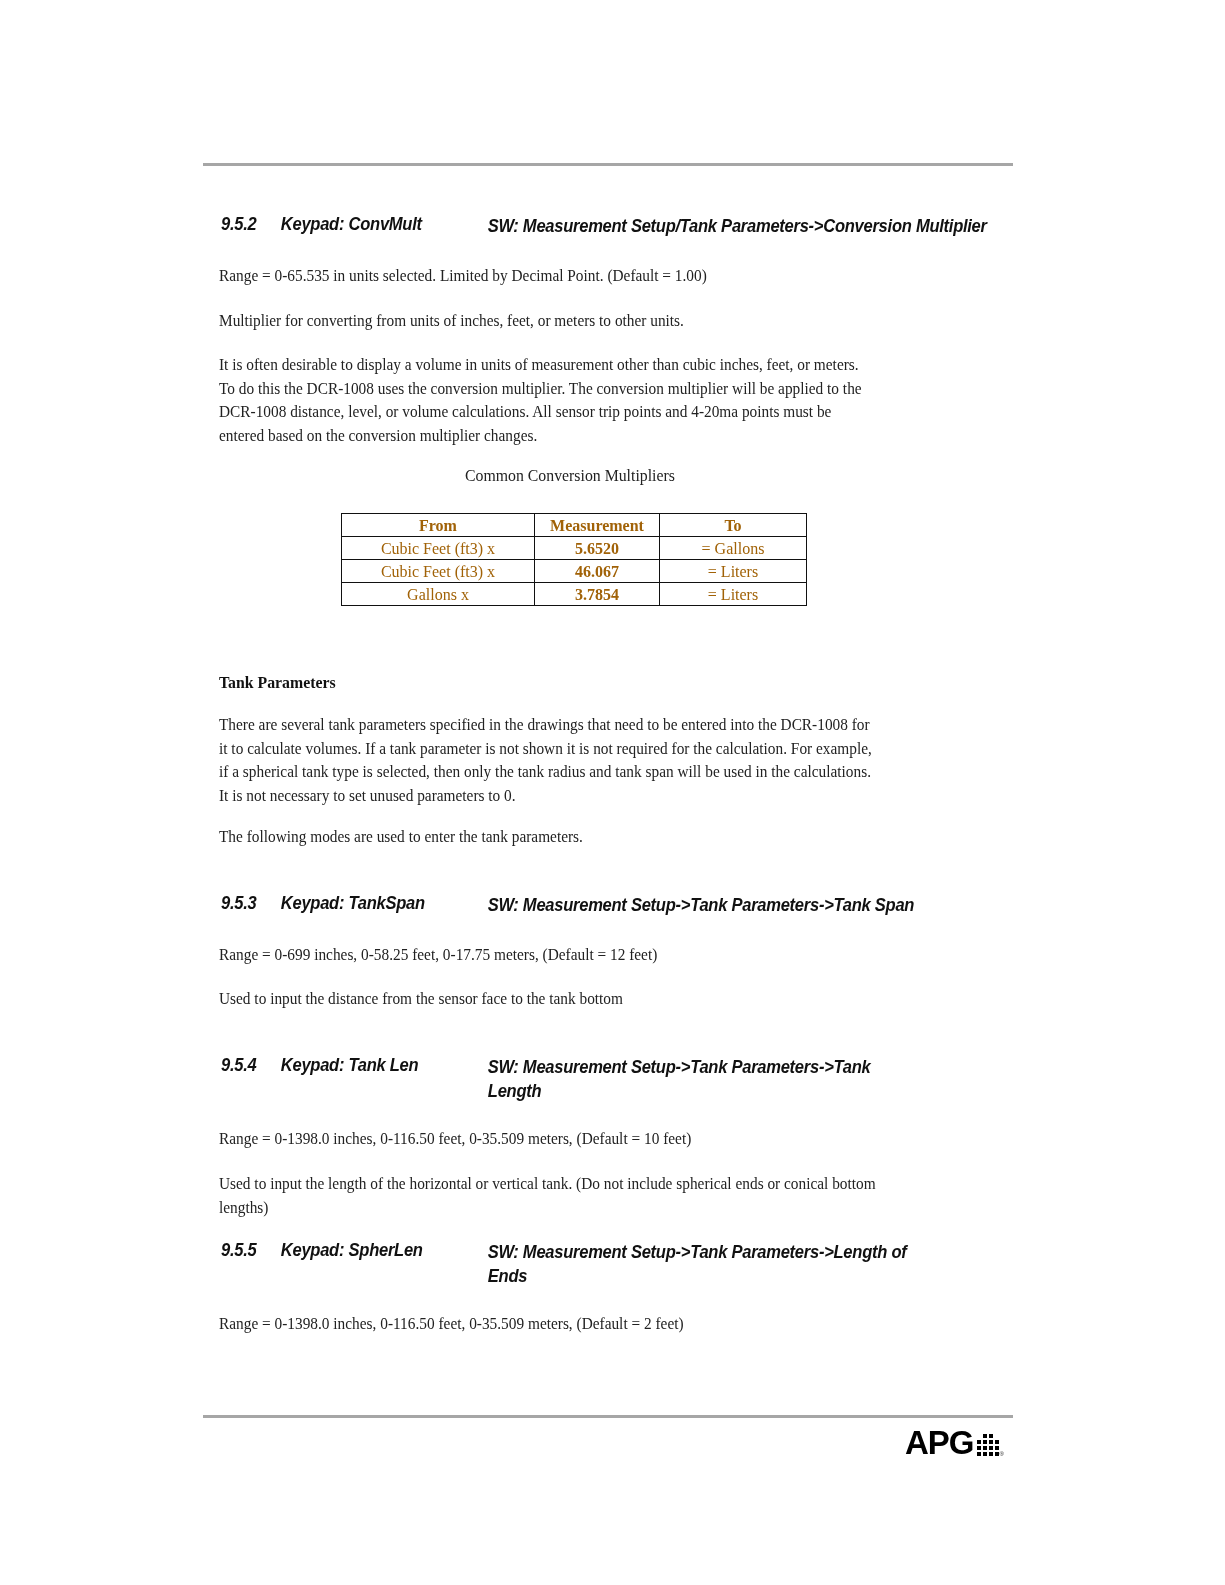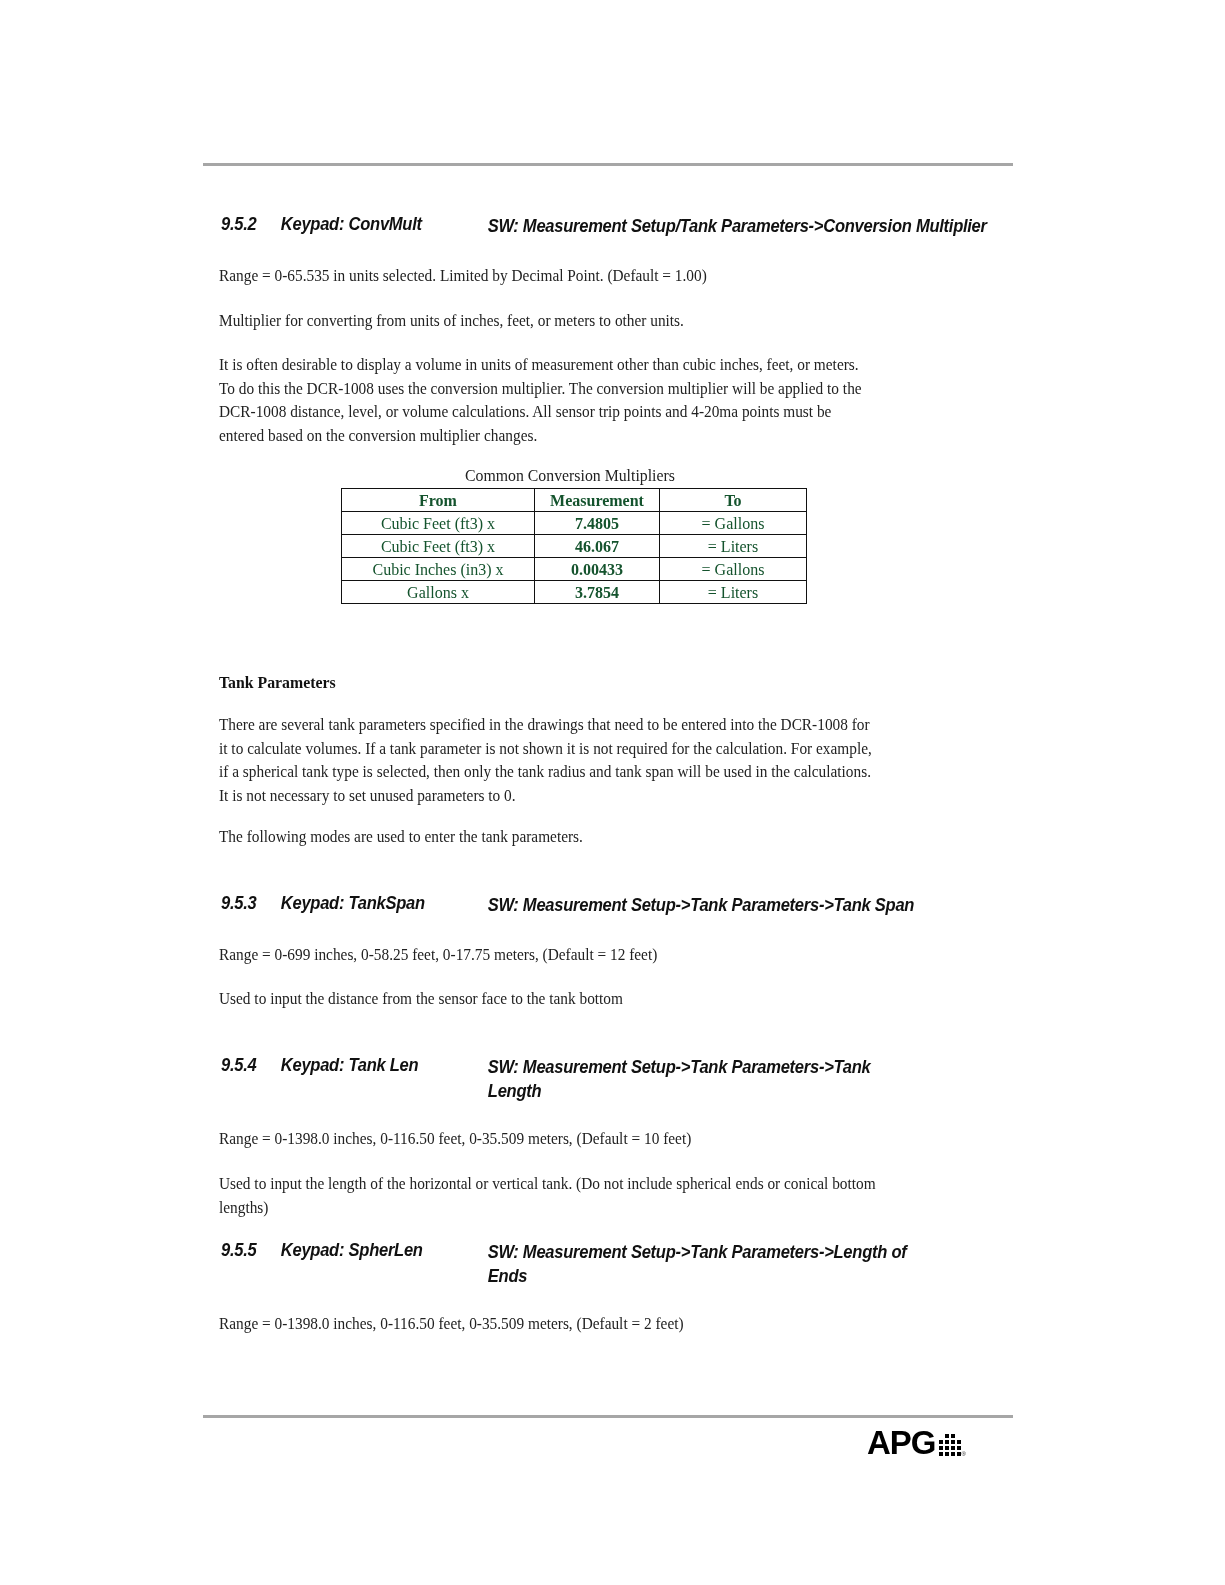--- a/index.html
+++ b/index.html
@@ -20,38 +20,38 @@
       position: absolute; left: 219px;
       font-family: "Liberation Serif", serif; font-size: 16.5px; line-height: 23.5px; color: #222;
       transform: scaleX(0.93); transform-origin: left top; white-space: nowrap;
     }
     .caption {
       position: absolute; left: 465px; top: 466px;
       font-family: "Liberation Serif", serif; font-size: 17px; color: #222;
       transform: scaleX(0.93); transform-origin: left top; white-space: nowrap;
     }
     table.conv {
-      position: absolute; left: 341px; top: 488px; border-collapse: collapse;
-      font-family: "Liberation Serif", serif; font-size: 16px; color: #14532d;
+      position: absolute; left: 341px; top: 513px; border-collapse: collapse;
+      font-family: "Liberation Serif", serif; font-size: 16px; color: #a16207;
     }
     table.conv td, table.conv th {
       border: 1.5px solid #111; padding: 0 8px; height: 22px; line-height: 21px; text-align: center;
     }
     table.conv th { font-weight: bold; text-align: center; }
     table.conv td.mult { font-weight: bold; }
     .col-from { width: 176px; }
     .col-mult { width: 108px; }
     .col-to { width: 130px; }
     .subhead {
       position: absolute; left: 219px; top: 673px;
       font-family: "Liberation Serif", serif; font-weight: bold; font-size: 17px; color: #111;
       transform: scaleX(0.93); transform-origin: left top;
     }
     .logo {
-      position: absolute; left: 867px; top: 1423px; height: 36px;
+      position: absolute; left: 905px; top: 1423px; height: 36px;
       display: flex; align-items: flex-end;
     }
     .logo .text {
       font-family: "Liberation Sans", sans-serif; font-weight: bold; font-size: 33px;
       letter-spacing: -1px; color: #000; line-height: 33px;
     }
     .logo .grid { display: grid; grid-template-columns: repeat(4, 4px); grid-auto-rows: 4px; gap: 2px; margin-left: 3px; margin-bottom: 3px; }
     .logo .grid span { width: 4px; height: 4px; background: #000; }
     .logo .grid span.off { background: transparent; }
     .logo .reg { font-family: "Liberation Sans", sans-serif; font-size: 6px; margin-left: 1px; margin-bottom: 2px; }
@@ -78,32 +78,27 @@
 <div class="caption">Common Conversion Multipliers</div>
 <table class="conv">
   <tbody>
       <tr>
     <th class="col-from">From</th>
     <th class="col-mult">Measurement</th>
     <th class="col-to">To</th>
   </tr>
   <tr>
     <td>Cubic Feet (ft3) x</td>
-    <td class="mult">7.4805</td>
+    <td class="mult">5.6520</td>
     <td>= Gallons</td>
   </tr>
   <tr>
     <td>Cubic Feet (ft3) x</td>
     <td class="mult">46.067</td>
     <td>= Liters</td>
-  </tr>
-  <tr>
-    <td>Cubic Inches (in3) x</td>
-    <td class="mult">0.00433</td>
-    <td>= Gallons</td>
   </tr>
   <tr>
     <td>Gallons x</td>
     <td class="mult">3.7854</td>
     <td>= Liters</td>
   </tr>
 </tbody>
   </table>
 
 <div class="subhead">Tank Parameters</div>

